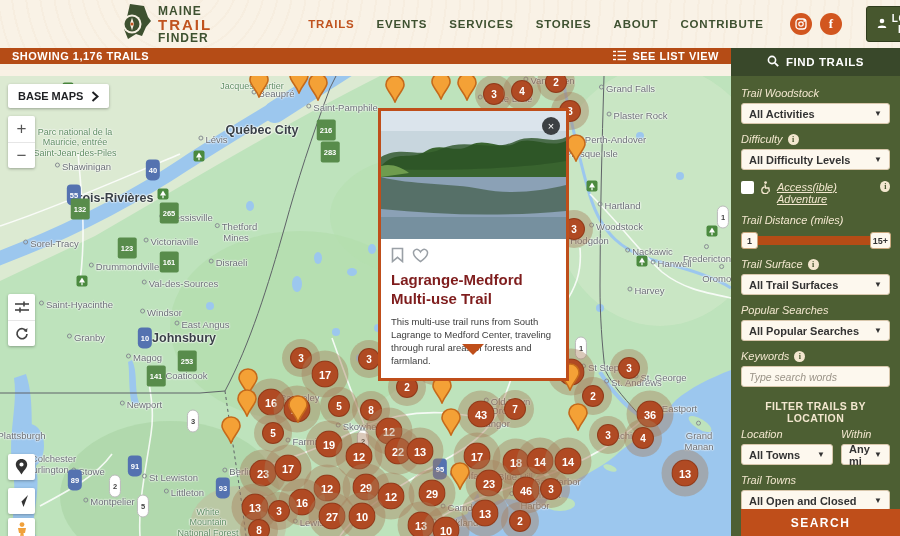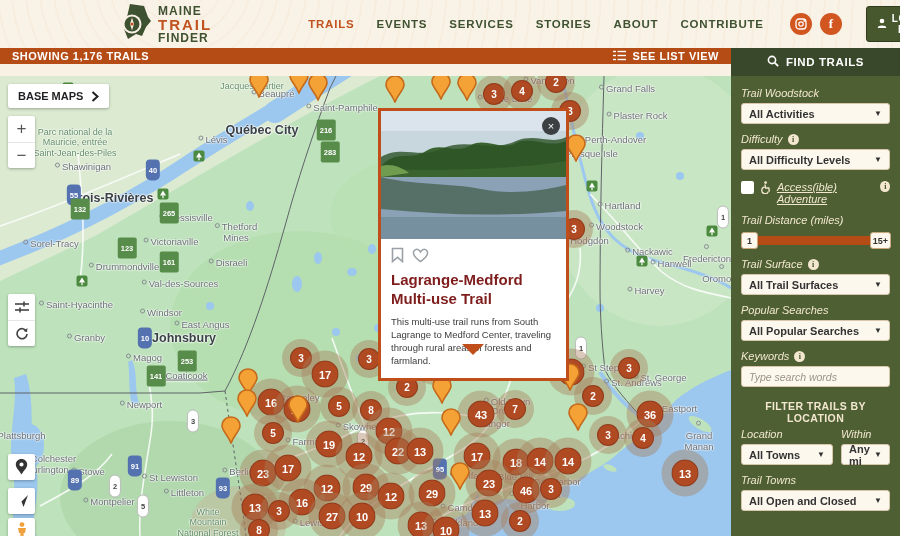--- a/index.html
+++ b/index.html
@@ -274,21 +274,21 @@
         <div class="lbl lbl-city" style="left: 51px; top: 168px;">Sorel-Tracy</div>
         <div class="lbl lbl-city" style="left: 228px; top: 187px;">Disraeli</div>
         <div class="lbl lbl-city" style="left: 124px; top: 191px;">Drummondville</div>
         <div class="lbl lbl-city" style="left: 180px; top: 208px;">Val-des-Sources</div>
         <div class="lbl lbl-city" style="left: 76px; top: 229px;">Saint-Hyacinthe</div>
         <div class="lbl lbl-city" style="left: 161px; top: 237px;">Windsor</div>
         <div class="lbl lbl-city" style="left: 202px; top: 249px;">East Angus</div>
         <div class="lbl lbl-citybold" style="left: 184px; top: 262px;">Johnsbury</div>
         <div class="lbl lbl-city" style="left: 86px; top: 262px;">Granby</div>
         <div class="lbl lbl-city" style="left: 144px; top: 282px;">Magog</div>
-        <div class="lbl lbl-city" style="left: 183px; top: 300px; text-decoration: underline;">Coaticook</div>
+        <div class="lbl lbl-city" style="left: 183px; top: 300px;">Coaticook</div>
         <div class="lbl lbl-city" style="left: 141px; top: 329px;">Newport</div>
         <div class="lbl lbl-city" style="left: 18px; top: 360px;">Plattsburgh</div>
         <div class="lbl lbl-city" style="left: 50px; top: 383px;">Colchester</div>
         <div class="lbl lbl-city" style="left: 44px; top: 394px;">Burlington</div>
         <div class="lbl lbl-city" style="left: 88px; top: 396px;">Stowe</div>
         <div class="lbl lbl-city" style="left: 170px; top: 402px;">St Lewiston</div>
         <div class="lbl lbl-city" style="left: 184px; top: 417px;">Littleton</div>
         <div class="lbl lbl-city" style="left: 109px; top: 426px;">Montpelier</div>
         <div class="lbl lbl-city" style="left: 238px; top: 396px;">Berlin</div>
         <div class="lbl lbl-area" style="left: 208px; top: 447px;">White
@@ -666,14 +666,15 @@
     </div>
 
     <div class="sb-label">
         <span>Trail Towns</span>
       </div>
     <div class="sb-select">
       <span>All Open and Closed</span>
         <span class="caret">▼</span>
     </div>
 
+    <button class="search-btn">SEARCH</button>
   </div>
 </div>
 
 </body></html>

